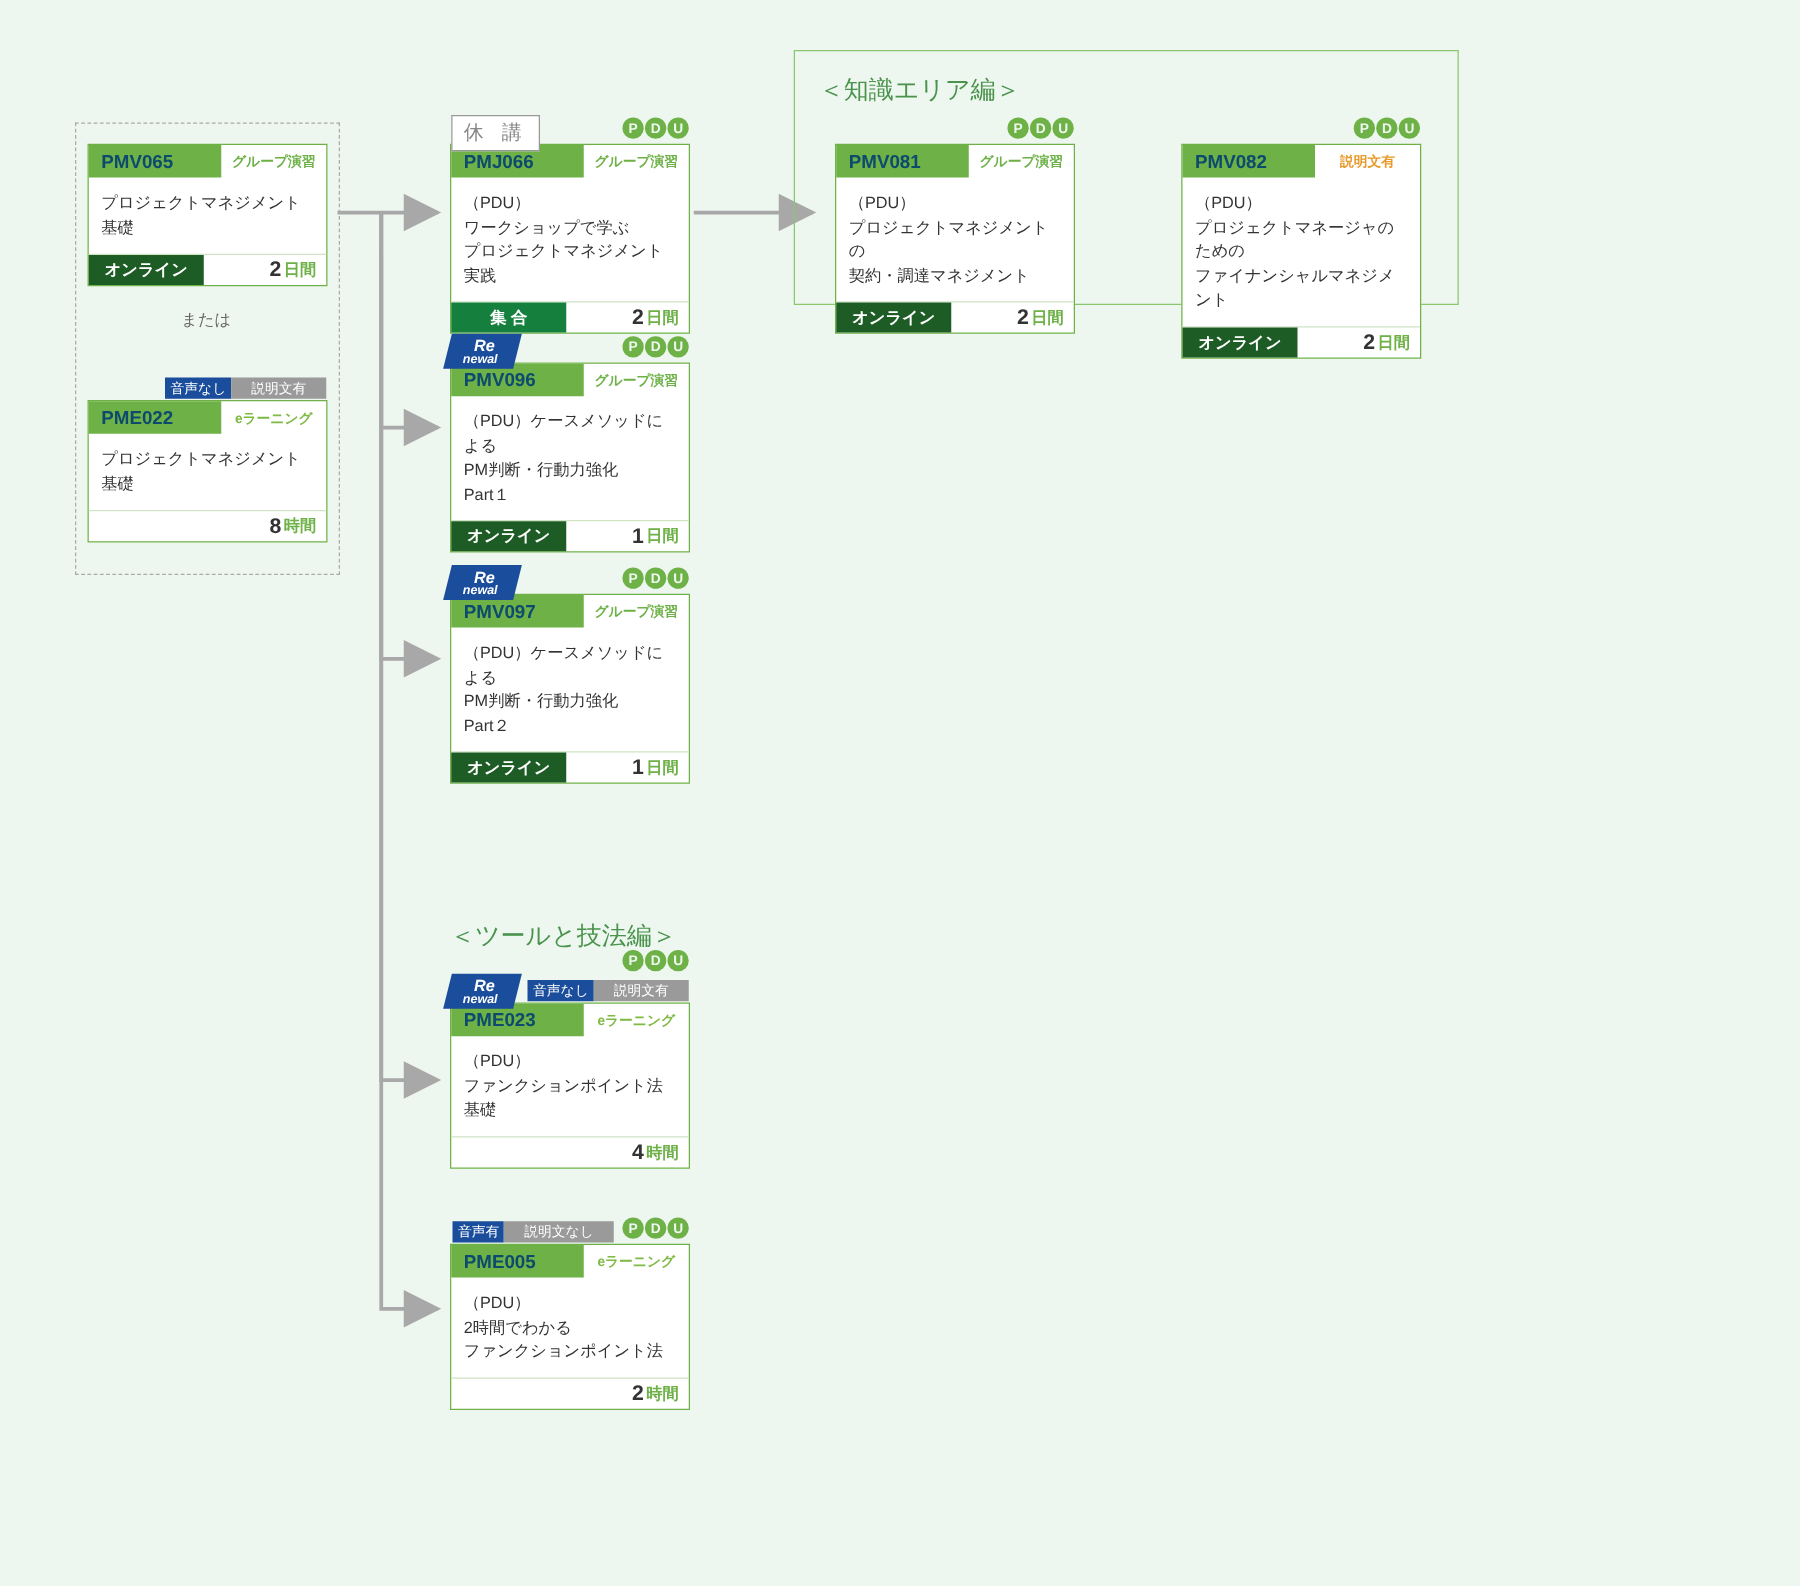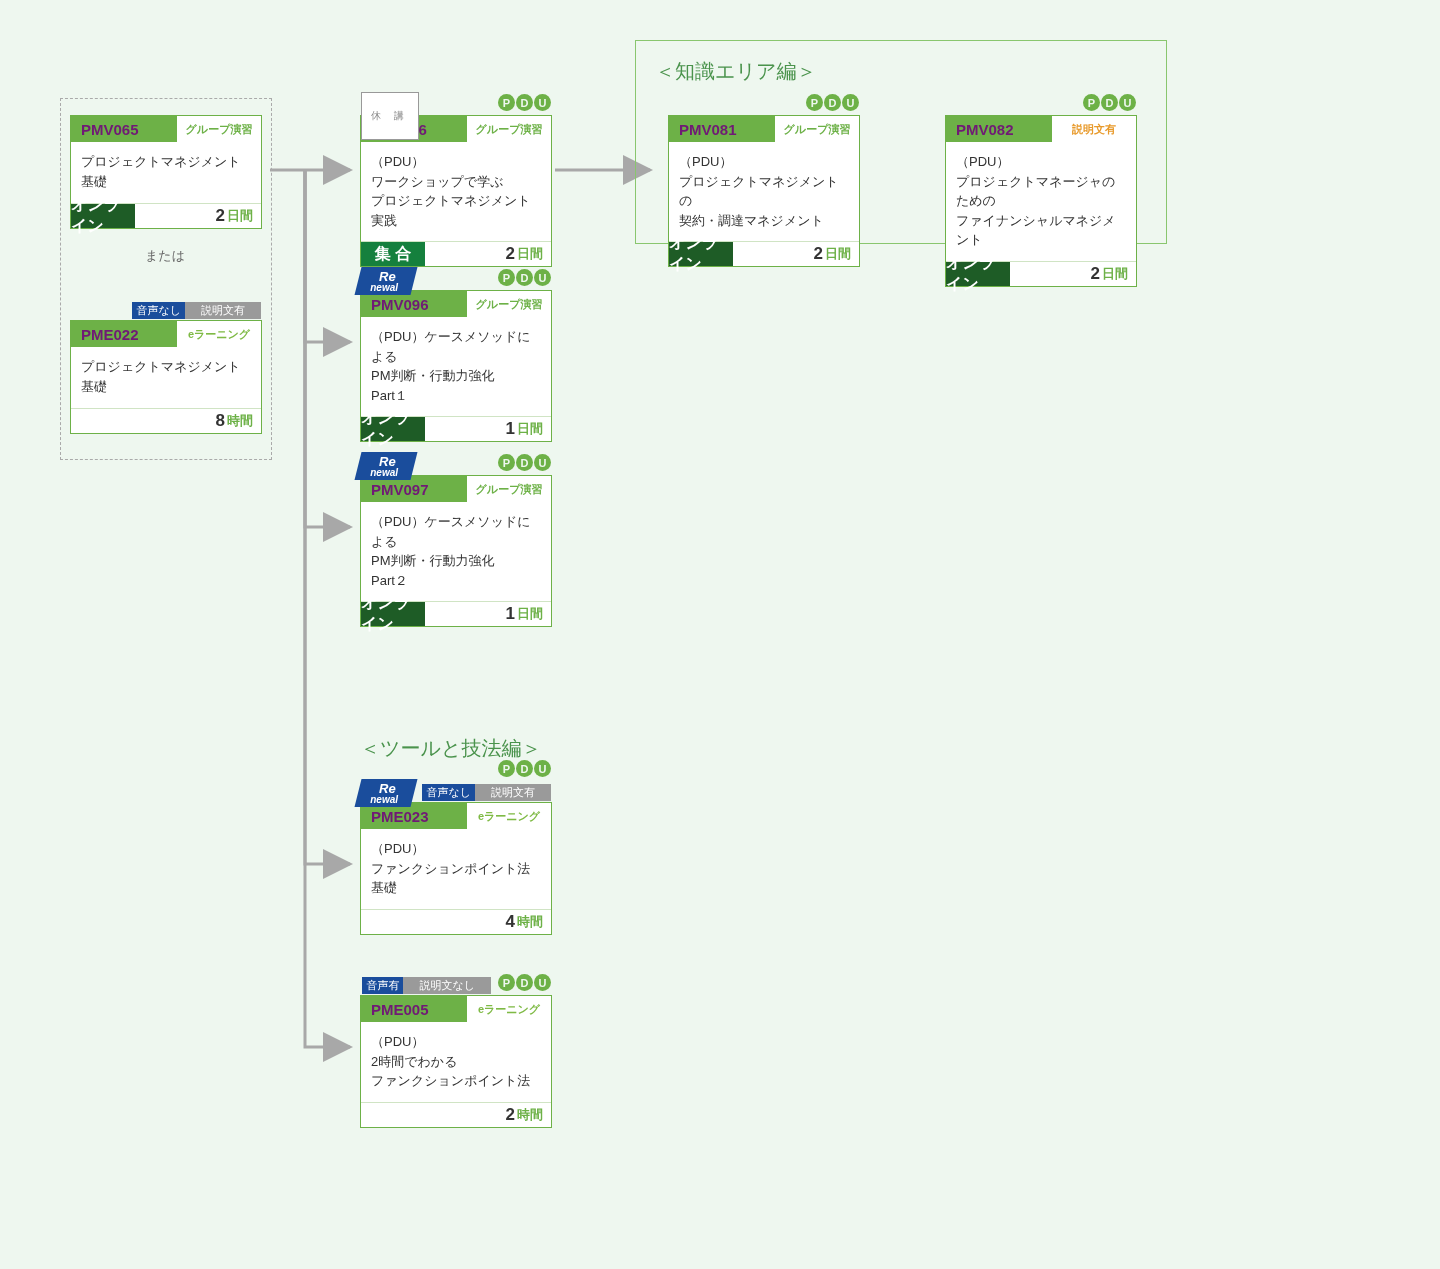--- a/index.html
+++ b/index.html
@@ -1,41 +1,41 @@
 <!DOCTYPE html>
 <html><head>
 <meta charset="utf-8">
 <style>
 body{margin:0;padding:40px;background:#eef7ef;font-family:"Hiragino Kaku Gothic ProN","Meiryo",sans-serif;font-size:13px;color:#333}
 .canvas{position:relative;width:1360px;height:1190px}
 .card{position:absolute;width:190px;background:#fff;border:1.5px solid #6db147}
 .card-head{display:flex;align-items:stretch;height:26px}
-.code{flex:1;background:#6db147;color:#701a75;font-weight:bold;font-size:15px;display:flex;align-items:center;padding-left:10px}
+.code{flex:1;background:#6db147;color:#0c4a6e;font-weight:bold;font-size:15px;display:flex;align-items:center;padding-left:10px}
 .tag{width:84px;display:flex;align-items:center;justify-content:center;font-size:11px;font-weight:bold;white-space:nowrap}
 .tag-group{color:#6db147}
 .tag-lecture{color:#e89a2b}
 .tag-elearn{color:#7fba45}
 .card-body{padding:10px 10px 11px 10px;font-size:13px;line-height:1.5;min-height:40px}
 .card-body .l1{display:block}
 .card-body .l2{display:block}
 .card-body .l3{display:block}
 .card-foot{display:flex;height:24px;border-top:1px solid #d0e4c4}
-.mode{width:64px;display:flex;align-items:center;justify-content:center;color:#fff;font-weight:bold;font-size:16px}
+.mode{width:92px;display:flex;align-items:center;justify-content:center;color:#fff;font-weight:bold;font-size:13px}
 .mode-online{background:#1e5c26}
 .mode-shukai{background:#15803d}
 .dur{flex:1;display:flex;align-items:center;justify-content:flex-end;padding-right:8px;font-size:13px}
 .dur .num{color:#333;font-weight:bold;margin-right:2px;font-size:17px}
 .dur .unit{color:#6db147;font-weight:bold}
 .full-dur{height:24px;display:flex;align-items:center;justify-content:flex-end;padding-right:8px;border-top:1px solid #d0e4c4}
 .pdu{position:absolute;right:0;top:-22px;display:flex;gap:1px}
 .pdu span{width:17px;height:17px;border-radius:50%;background:#6db147;color:#eef7ef;font-weight:bold;font-size:11px;display:flex;align-items:center;justify-content:center}
 .badge-renewal{position:absolute;left:-3px;top:-24px;width:56px;height:28px;background:#1a4d9c;transform:skewX(-14deg);display:flex;flex-direction:column;align-items:center;justify-content:center;line-height:1}
 .badge-renewal .t1{font-style:italic;font-weight:900;color:#fff;font-size:13px;transform:skewX(14deg)}
 .badge-renewal .t2{font-style:italic;font-weight:900;color:#fff;font-size:10px;transform:skewX(14deg)}
-.badge-kyuko{position:absolute;left:0;top:-24px;border:1px solid #999;background:#fff;color:#888;font-size:10px;padding:16px 9px;letter-spacing:5px}
+.badge-kyuko{position:absolute;left:0;top:-24px;border:1px solid #999;background:#fff;color:#888;font-size:16px;padding:3px 9px;letter-spacing:5px}
 .badge-audio{position:absolute;right:0;top:-19px;font-size:11px;display:flex}
 .badge-audio .a1{background:#1a4d9c;color:#fff;padding:1px 4px}
 .badge-audio .a2{background:#9a9a9a;color:#fff;padding:1px 16px}
 .dashed-group{position:absolute;border:1.5px dashed #aaa;background:transparent}
 .knowledge-group{position:absolute;border:1px solid #89c66e;background:transparent}
 .heading{position:absolute;color:#4a934c;font-size:20px;font-weight:500}
 .or-label{position:absolute;font-size:13px;color:#666;text-align:center;width:190px}
 svg.connectors{position:absolute;top:0;left:0;pointer-events:none}
 </style>
 </head>

